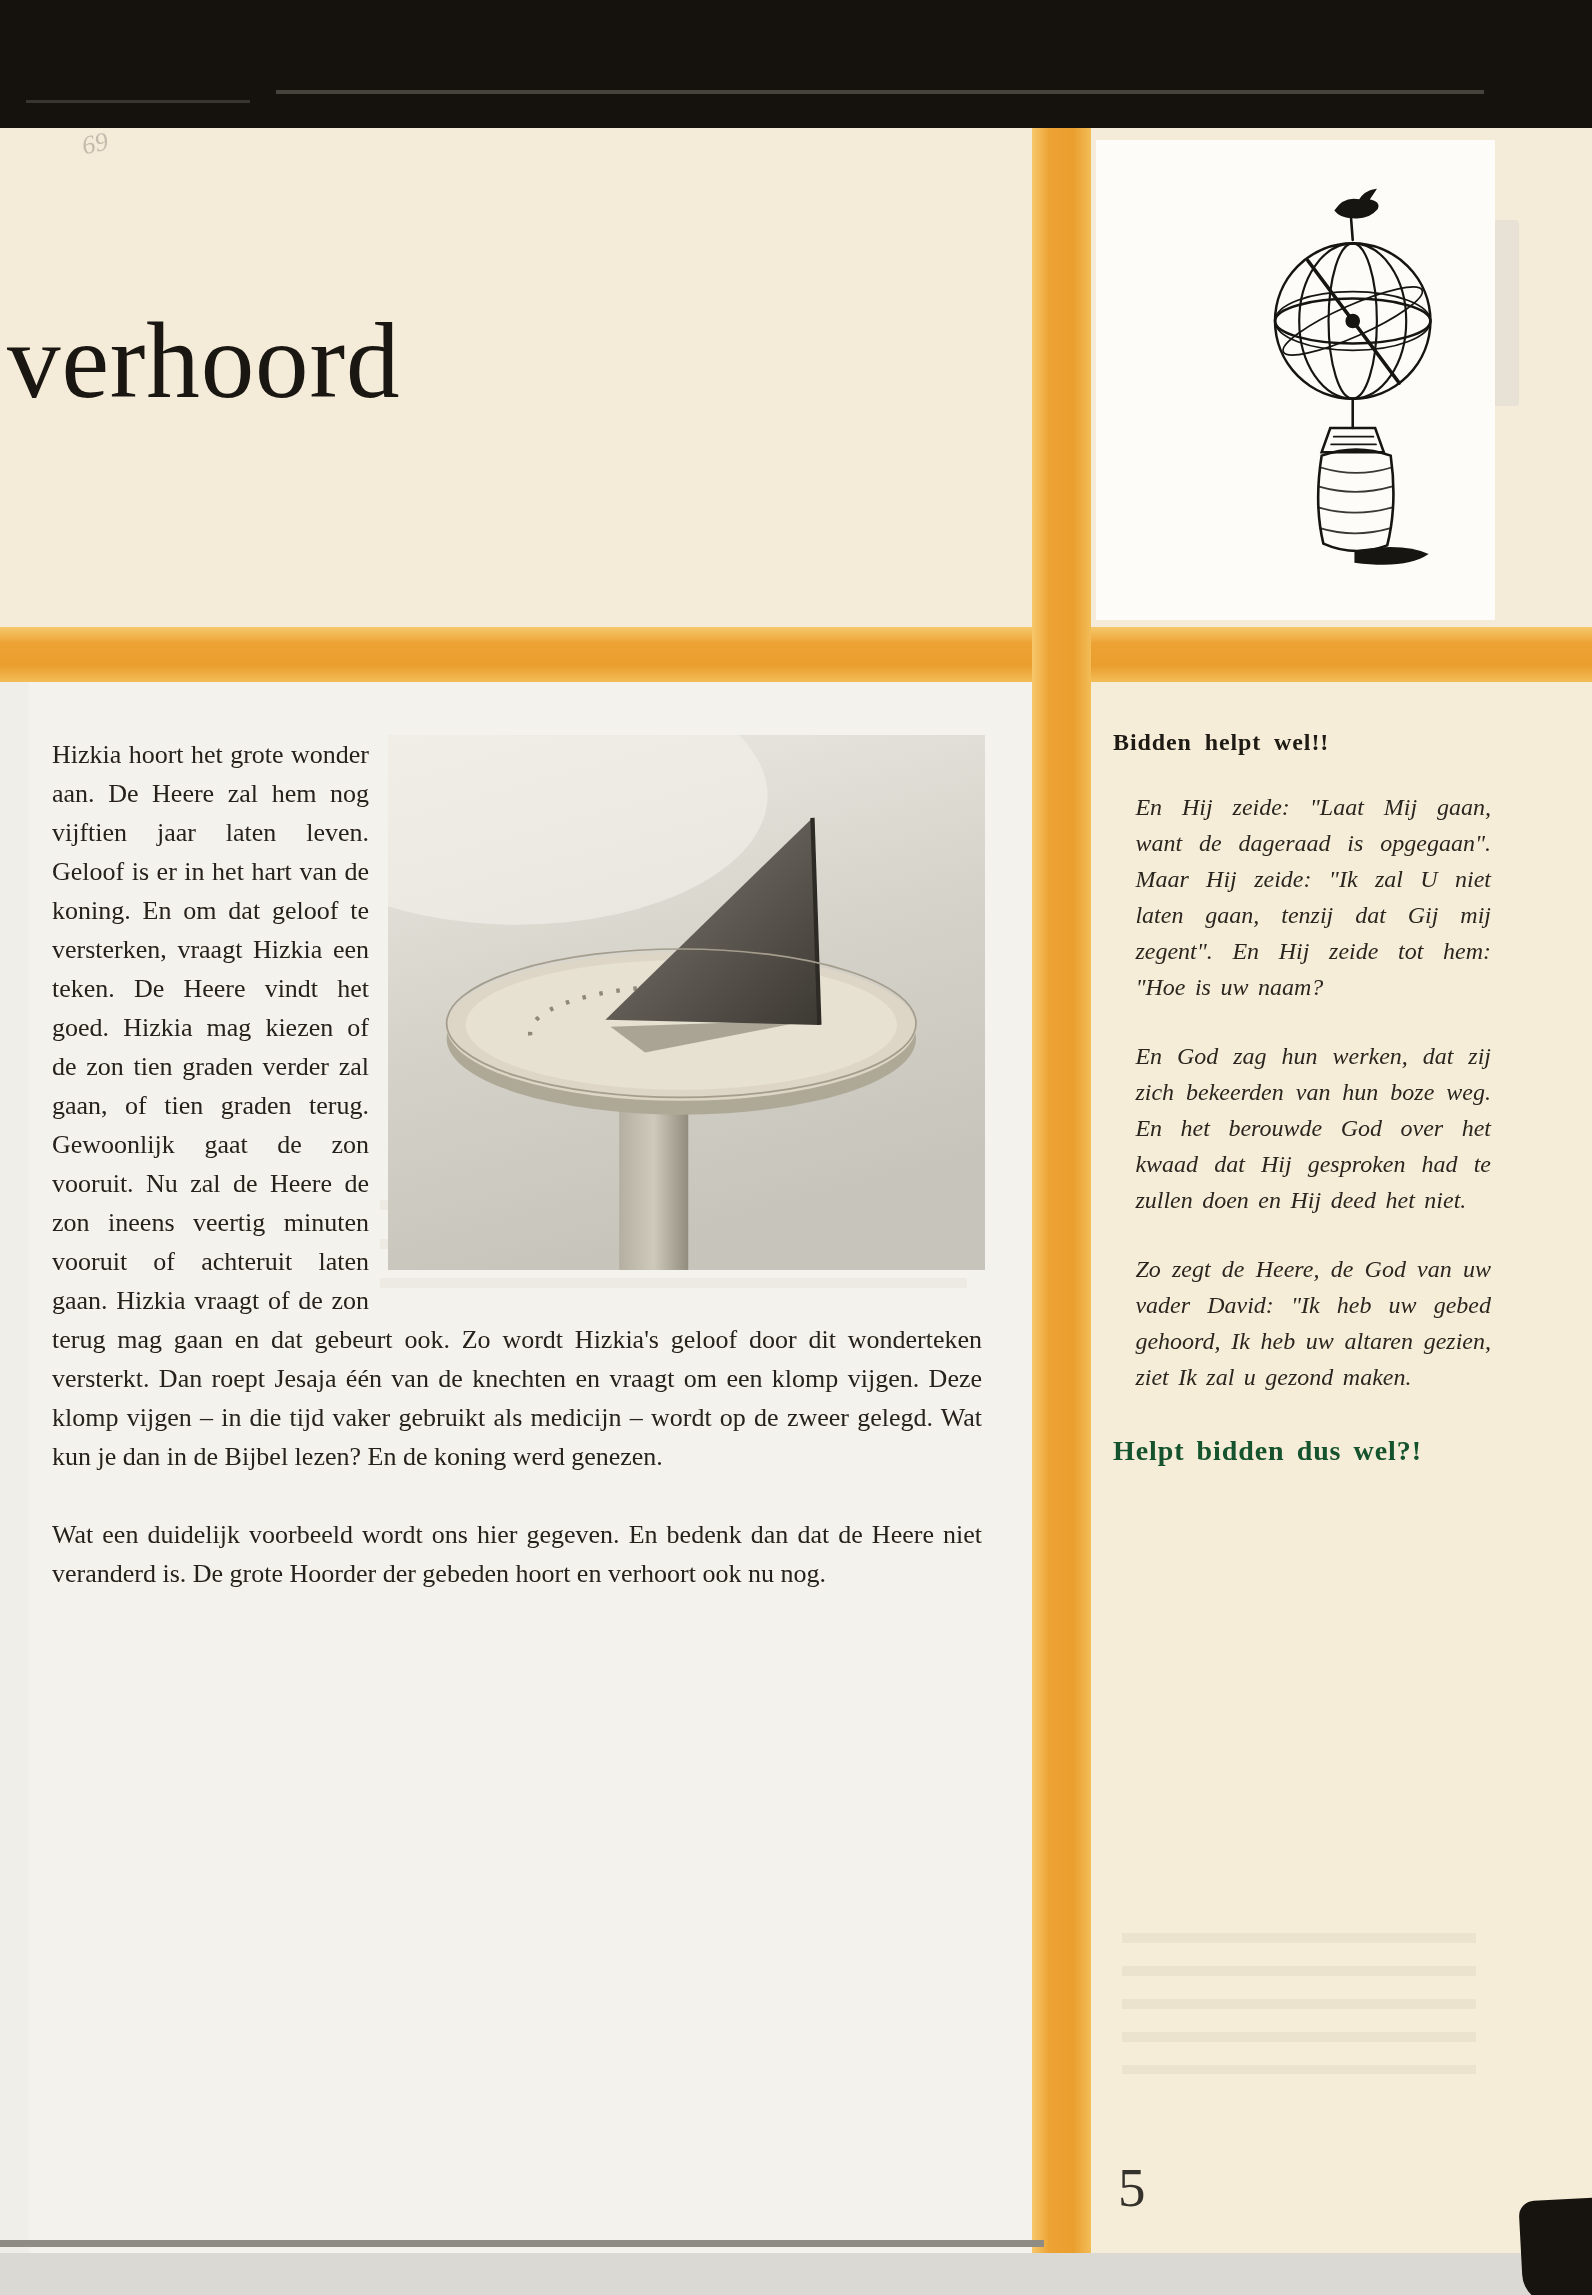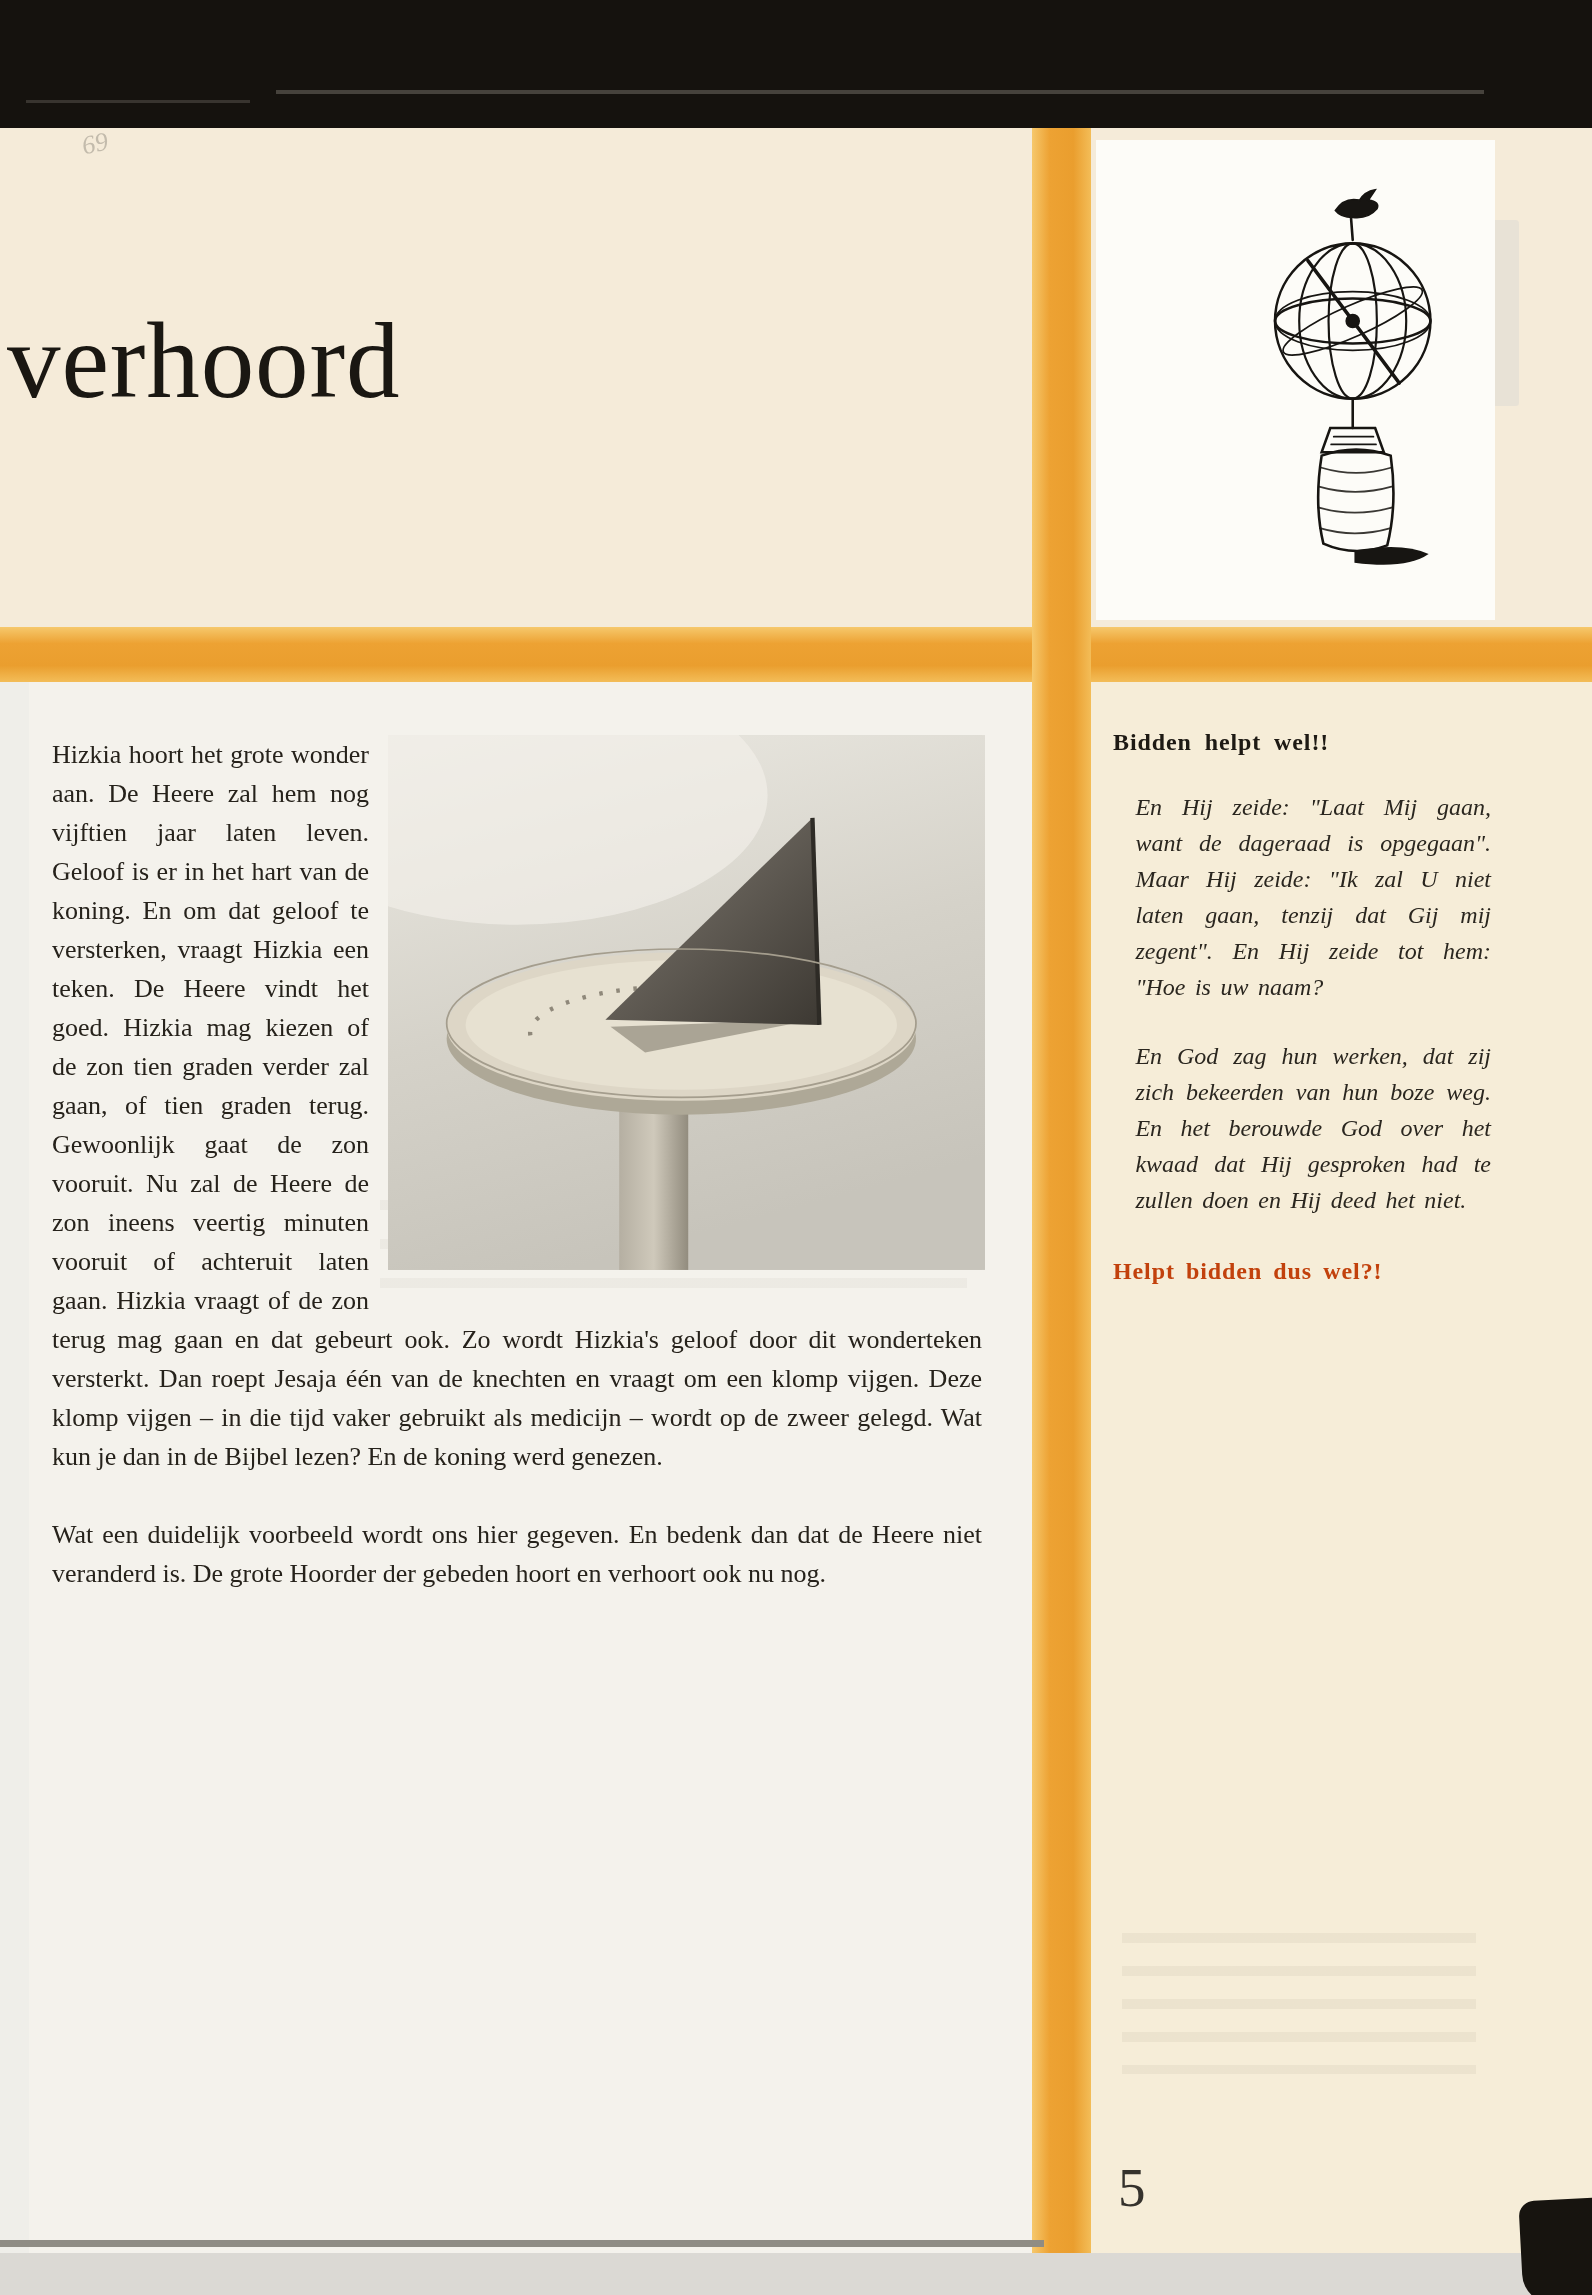--- a/index.html
+++ b/index.html
@@ -56,21 +56,21 @@
     font-size:26px; line-height:39px; color:#26221b; text-align:justify; }
   .article p + p { margin-top:39px; }
   .photo { float:right; width:594px; height:535px; margin:0 0 15.5px 19px; background:#d6d3cb; }
   .italic { }
 
   
   .sidebar { top:729px; left:1113px; width:378px; z-index:10; color:#2a261f; }
   .sidebar h2 { font-size:24px; font-weight:700; letter-spacing:0.9px; word-spacing:6px; color:#1e1a14; }
   .sidebar .quote { margin-top:33px; padding-left:22.4px; font-style:italic; font-size:24px;
     line-height:36px; text-align:justify; word-spacing:3.5px; }
-  .sidebar .closing { margin-top:40px; font-size:24px; font-weight:700; letter-spacing:0.9px; word-spacing:4.3px; color:#c2410c; }
+  .sidebar .closing { margin-top:40px; font-size:28px; font-weight:700; letter-spacing:0.9px; word-spacing:4.3px; color:#14532d; }
 
   .pagenum { top:2156px; left:1118px; z-index:10; font-size:55px; color:#35322c; }
 </style>
 </head>
 <body>
 
 <div class="abs page-base"></div>
 <div class="abs left-edge"></div>
 <div class="abs top-band"></div>
 <div class="abs sidebar-bg"></div>
@@ -142,20 +142,21 @@
   </div>
   <p><span>Hizkia hoort het grote wonder aan. De Heere zal hem nog vijftien jaar laten leven. Geloof is er in het hart van de koning. En om dat geloof te versterken, vraagt Hizkia een teken. De Heere vindt het goed. Hizkia mag kiezen of de zon tien graden verder zal gaan, of tien graden terug. Gewoonlijk gaat de zon vooruit. Nu zal de Heere de zon ineens veertig minuten vooruit of achteruit laten gaan. Hizkia vraagt of de zon terug mag gaan en dat gebeurt ook. Zo wordt Hizkia's geloof door dit wonderteken versterkt. Dan roept Jesaja één van de knechten en vraagt om een klomp vijgen. Deze klomp vijgen – in die tijd vaker gebruikt als medicijn – wordt op de zweer gelegd. Wat kun je dan in de Bijbel lezen?</span>
     <span class="italic">En de koning werd genezen.</span></p>
   <p>Wat een duidelijk voorbeeld wordt ons hier gegeven. En bedenk dan dat de Heere niet veranderd is. De grote Hoorder der gebeden hoort en verhoort ook nu nog.</p>
 </div>
 
 <aside class="abs sidebar">
   <h2>Bidden helpt wel!!</h2>
   <p class="quote">En Hij zeide: "Laat Mij gaan, want de dageraad is opgegaan". Maar Hij zeide: "Ik zal U niet laten gaan, tenzij dat Gij mij zegent". En Hij zeide tot hem: "Hoe is uw naam?</p>
   <p class="quote">En God zag hun werken, dat zij zich bekeerden van hun boze weg. En het berouwde God over het kwaad dat Hij gesproken had te zullen doen en Hij deed het niet.</p>
+  <p class="quote">Zo zegt de Heere, de God van uw vader David: "Ik heb uw gebed gehoord, Ik heb uw altaren gezien, ziet Ik zal u gezond maken.</p>
   <p class="closing">Helpt bidden dus wel?!</p>
 </aside>
 
 <div class="abs pagenum">5</div>
 
 <div class="abs page-shadow-line"></div>
 <div class="abs bottom-corner-black"></div>
 <div class="abs top-black">
   <div class="groove"></div>
   <div class="groove2"></div>

